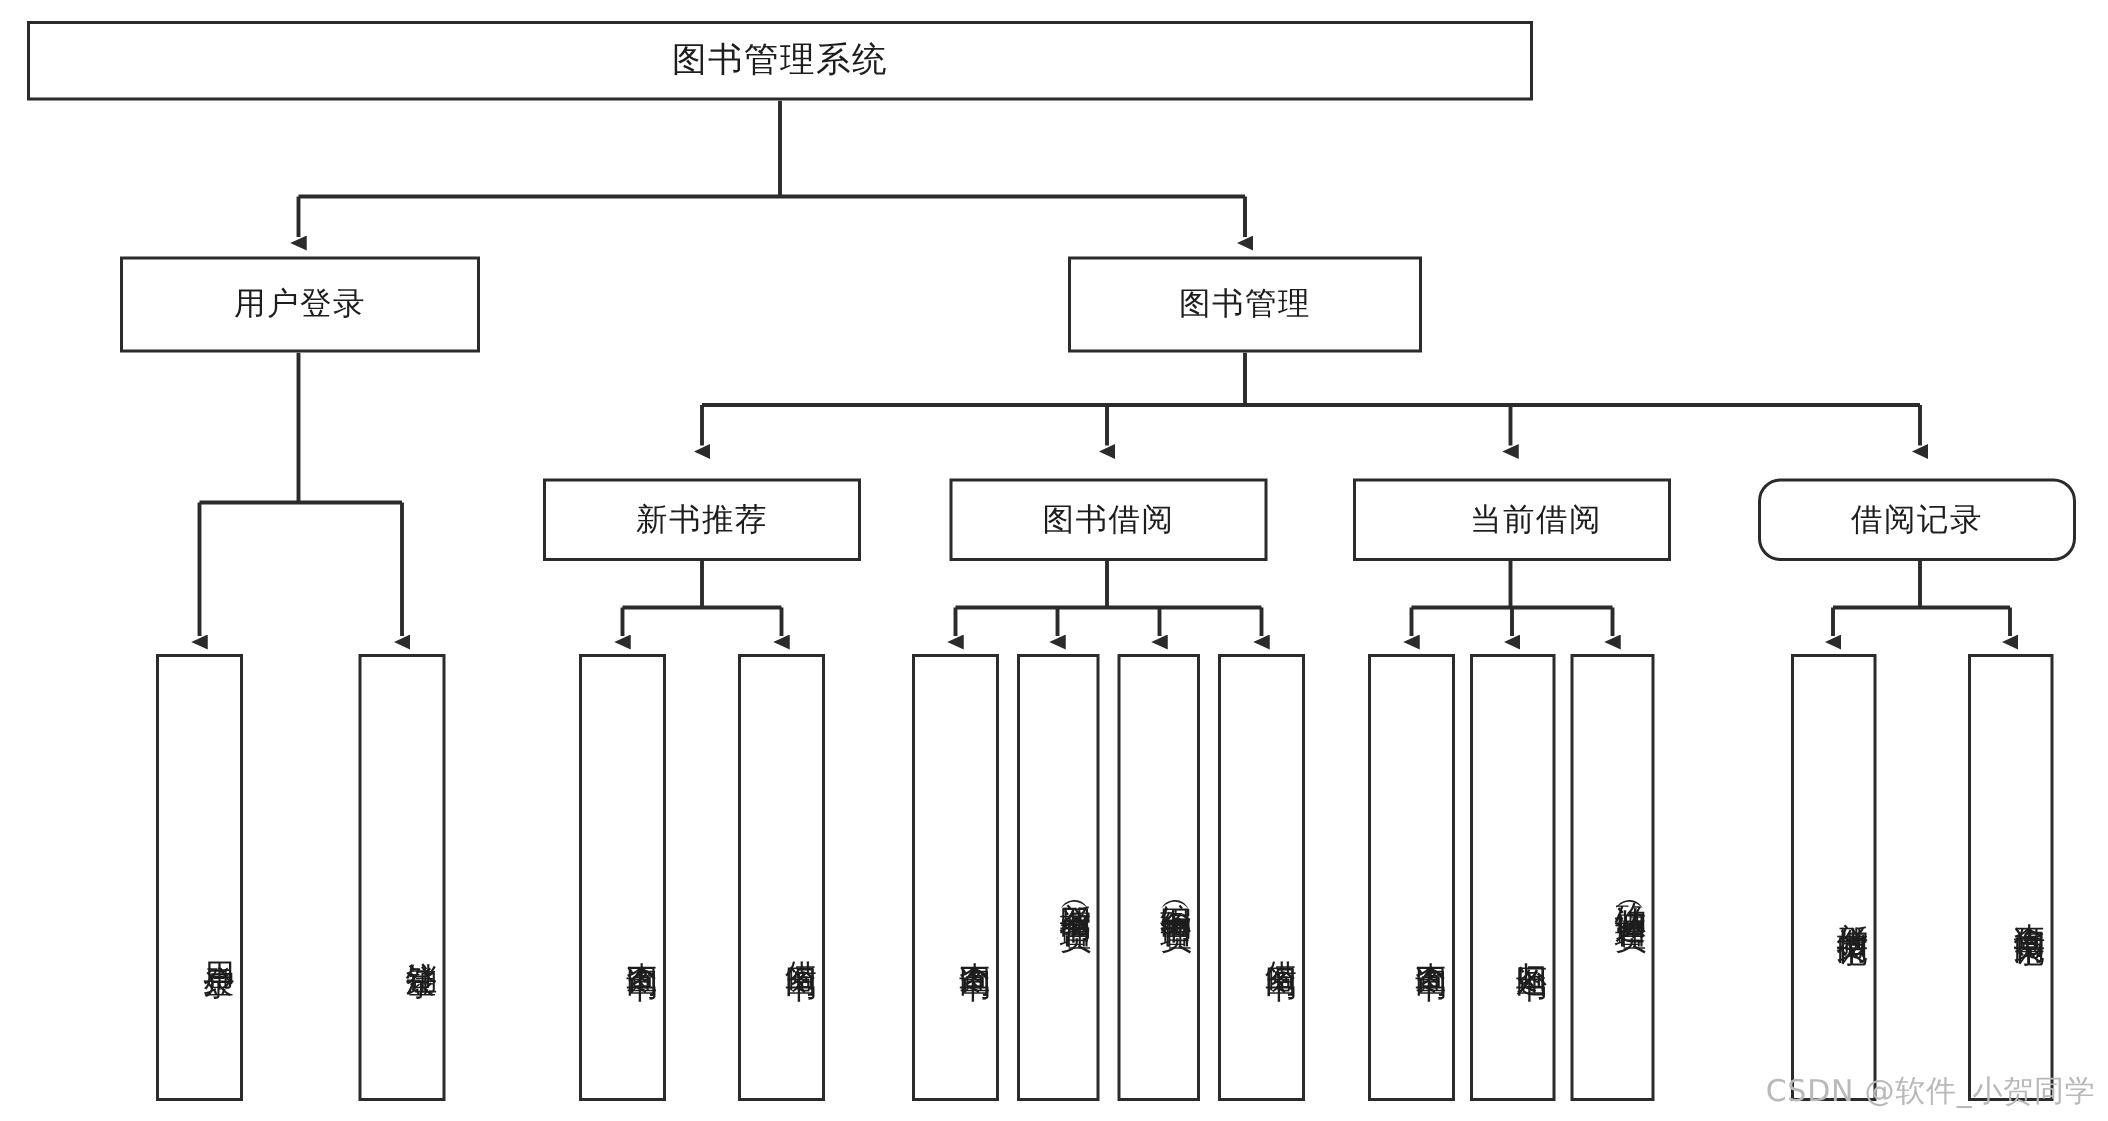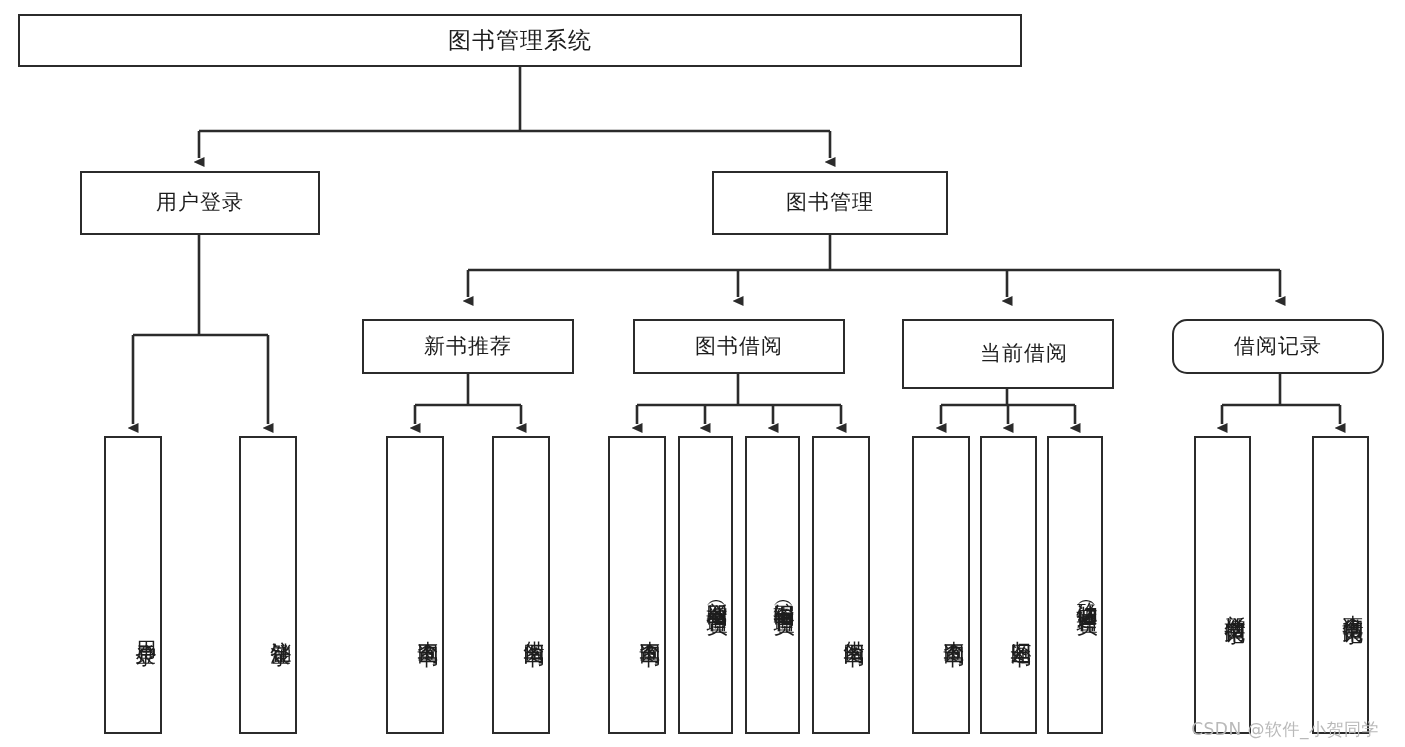--- a/index.html
+++ b/index.html
@@ -55,23 +55,23 @@
     display: block;
   }
   .node.vert.short > span { padding-top: 72px; }
   .node.vert.mid   > span { padding-top: 24px; }
   .node.vert.long  > span { padding-top: 4px; }
   #root-node {
     font-size: 23px;
   }
   #watermark {
     position: absolute;
-    right: 26px;
+    right: 8px;
     bottom: 6px;
-    font-size: 17px;
+    font-size: 20px;
     color: #b9b9b9;
     letter-spacing: 0.5px;
     z-index: 5;
     white-space: nowrap;
   }
 </style>
 </head>
 <body>
 
 <div id="canvas">
@@ -136,21 +136,21 @@
   <div class="node horiz" style="left:712px; top:171px; width:236px; height:64px;text-align:right;">
     <span>图书管理</span>
   </div>
 
   <div class="node horiz" style="left:362px; top:319px; width:212px; height:55px;">
     <span>新书推荐</span>
   </div>
   <div class="node horiz" style="left:633px; top:319px; width:212px; height:55px;">
     <span>图书借阅</span>
   </div>
-  <div class="node horiz" style="left:902px; top:319px; width:212px; height:70px;padding-left:32px;">
+  <div class="node horiz" style="left:902px; top:319px; width:212px; height:55px;padding-left:32px;">
     <span>当前借阅</span>
   </div>
   <div class="node horiz" style="left:1172px; top:319px; width:212px; height:55px;border-radius:15px;">
     <span>借阅记录</span>
   </div>
 
   <div class="node vert short" style="left:104px; top:436px; width:58px; height:298px;">
     <span>用户登录</span>
   </div>
   <div class="node vert short" style="left:239px; top:436px; width:58px; height:298px;">

